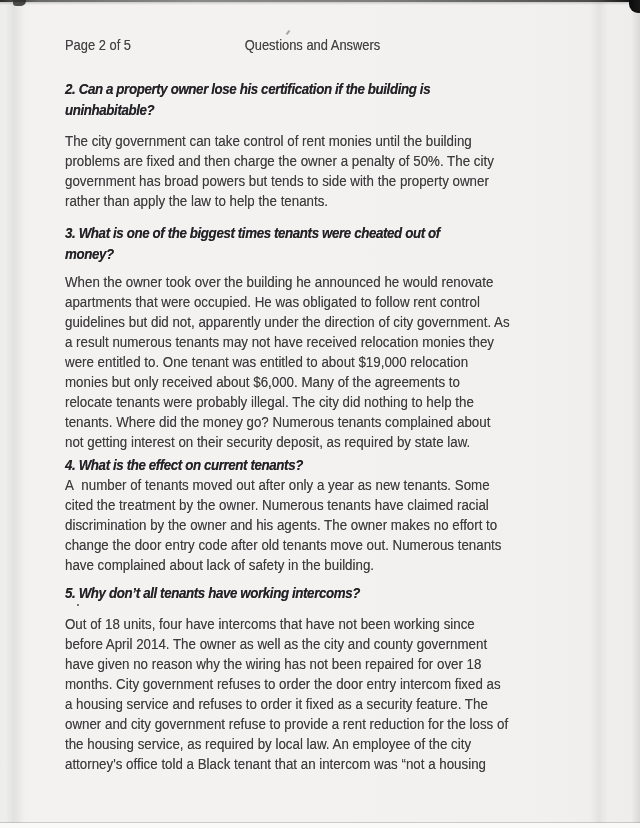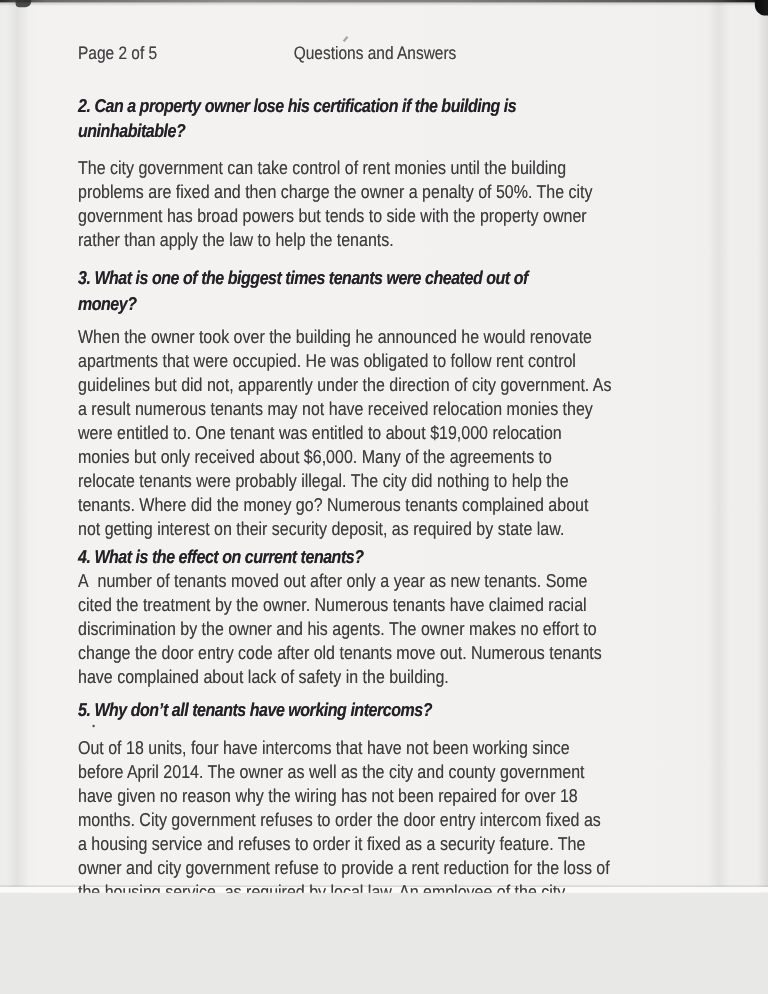--- a/index.html
+++ b/index.html
@@ -4,21 +4,21 @@
 <style>
   * { margin: 0; padding: 0; box-sizing: border-box; }
   html, body { width: 640px; height: 828px; }
   body {
     font-family: "Liberation Sans", "DejaVu Sans", sans-serif;
     background: #e8e8e6;
   }
   .page {
     position: relative;
     width: 640px;
-    height: 744px;
+    height: 828px;
     overflow: hidden;
     background:
       linear-gradient(90deg, #ededeb 0px, #f3f2f0 34px, #f3f2f0 300px, #f1f0ee 560px, #eeedeb 640px);
   }
   
   .edge-top {
     position: absolute; top: 0; left: 0; right: 0; height: 2px;
     background: linear-gradient(90deg, #2d2d2d 0%, #6a6a6a 6%, #8a8a88 30%, #7d7d7b 60%, #4d4d4d 92%, #0a0a0a 100%);
   }
   .edge-top-fade {

